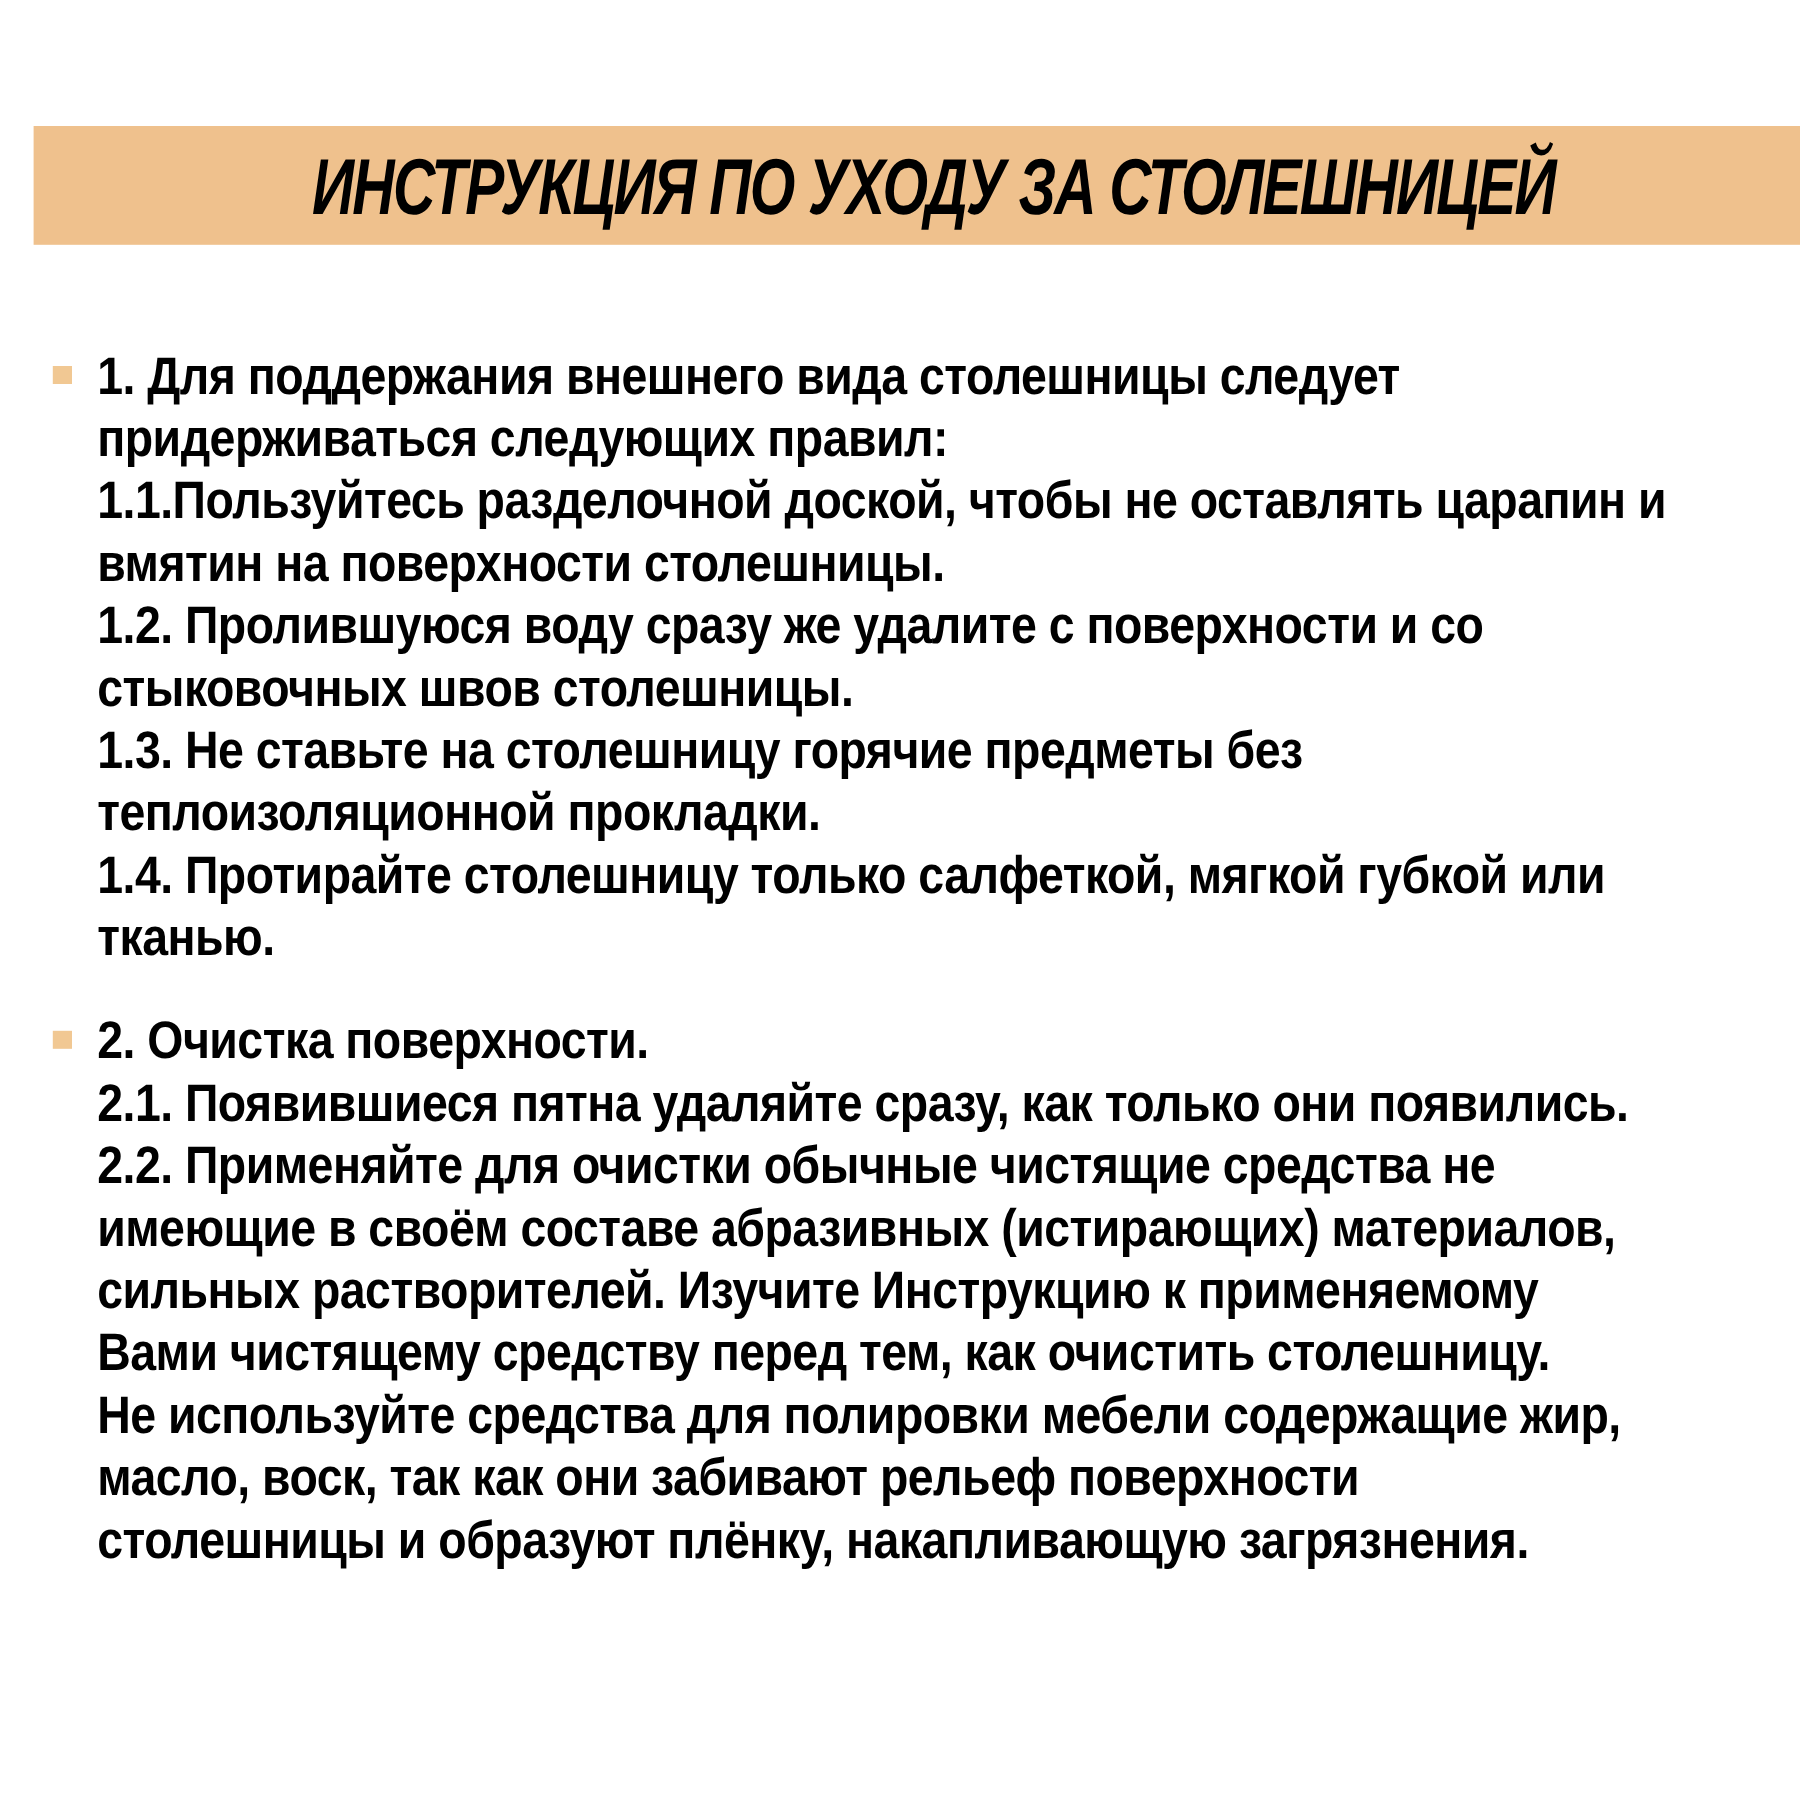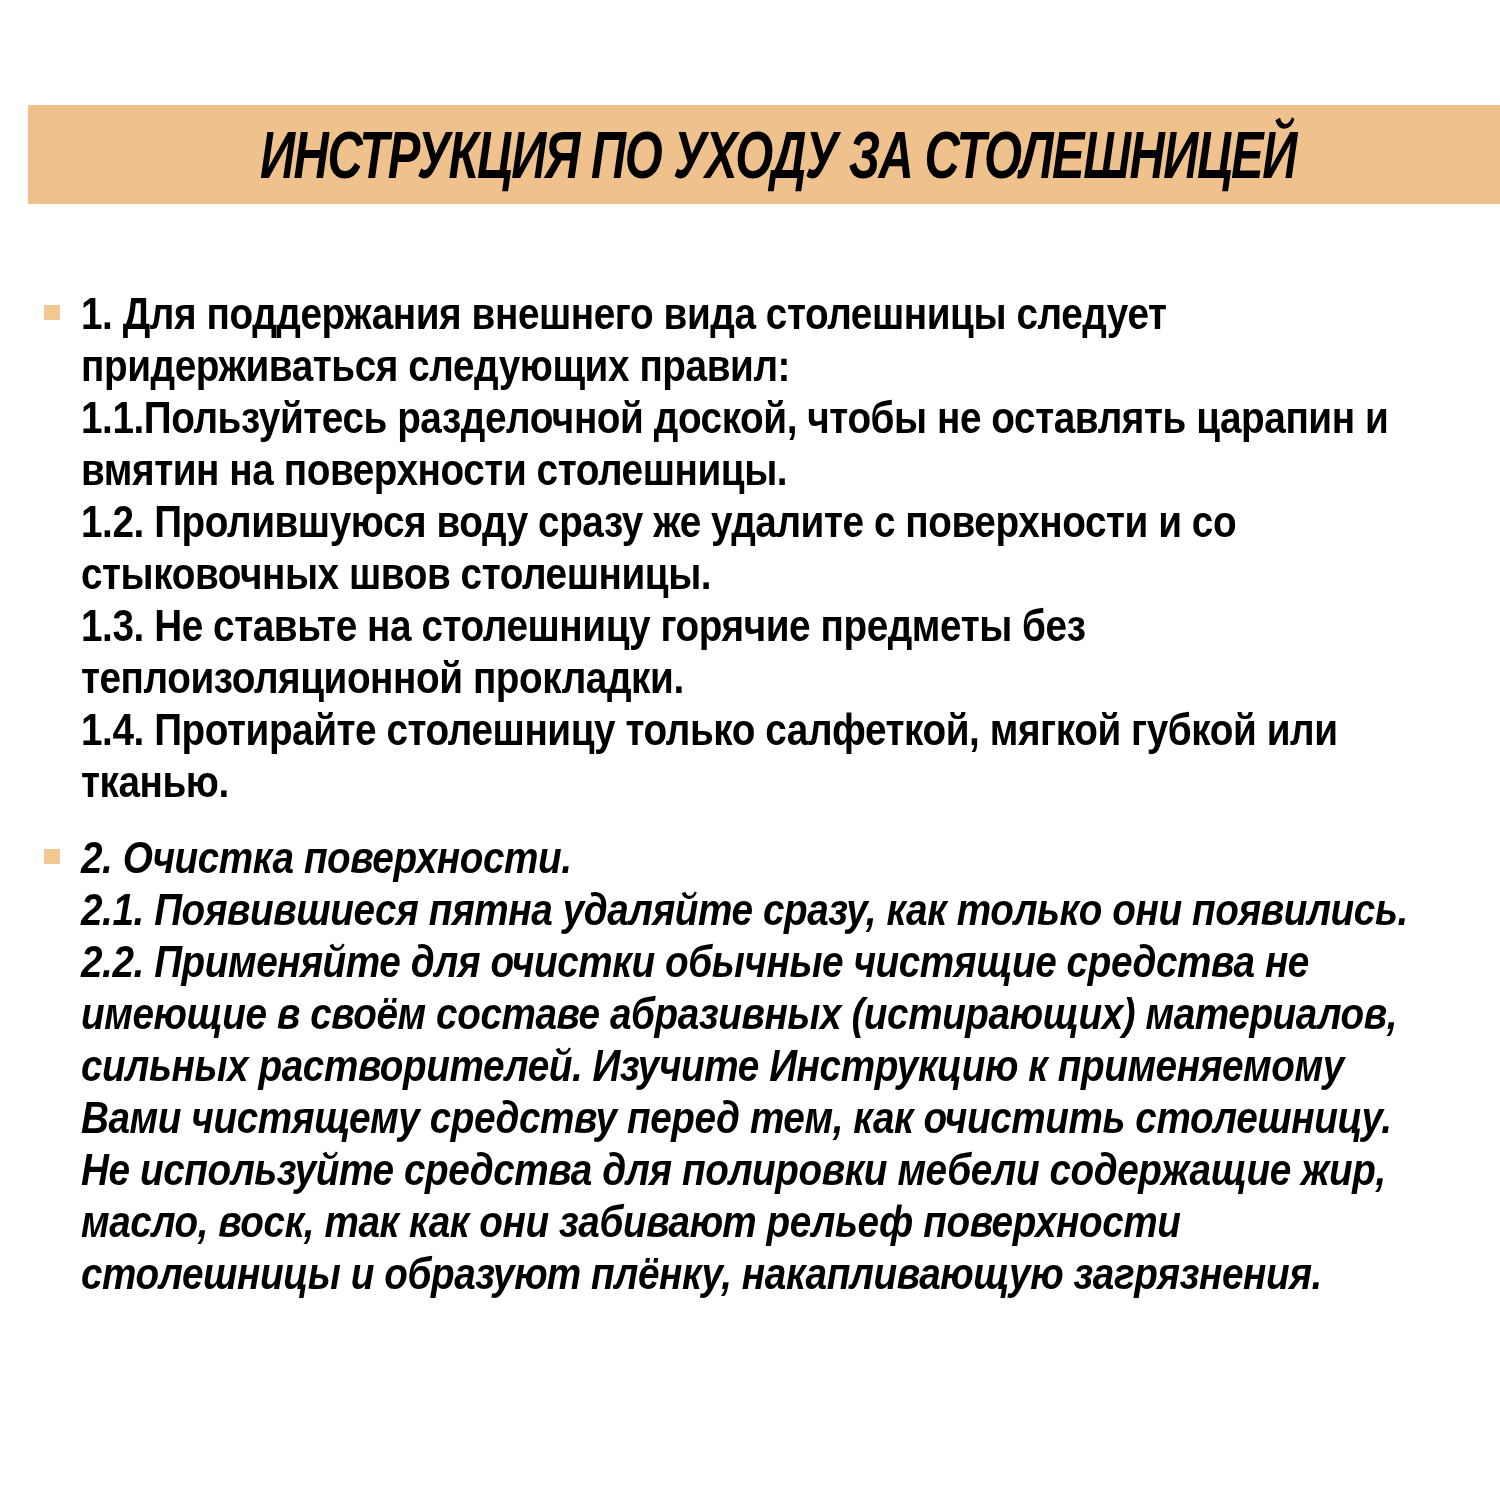--- a/index.html
+++ b/index.html
@@ -47,22 +47,21 @@
   .content {
     position: absolute;
     left: 81px;
     top: 288px;
     width: 1380px;
   }
   .section {
     position: relative;
   }
   .section + .section {
-    margin-top: 24px;
-    font-style: italic;
+    margin-top: 34px;
   }
   .bullet {
     position: absolute;
     left: -37px;
     top: 17px;
     width: 16px;
     height: 15px;
     background: var(--bullet-color);
   }
   .lines {

